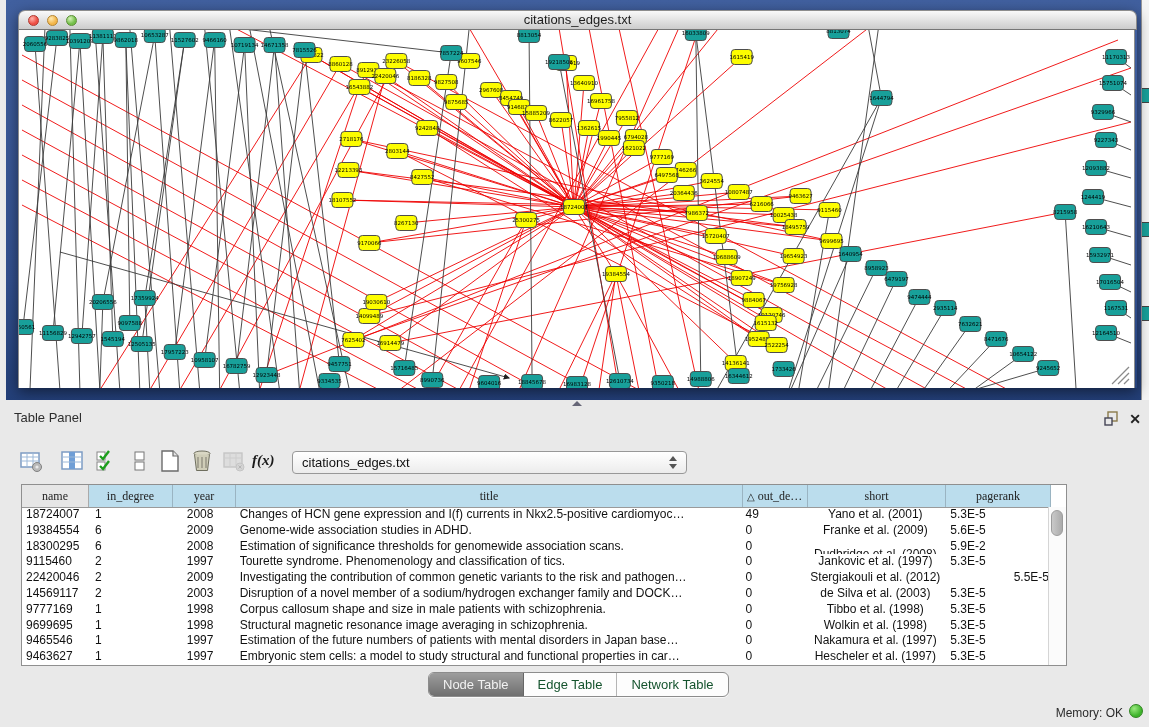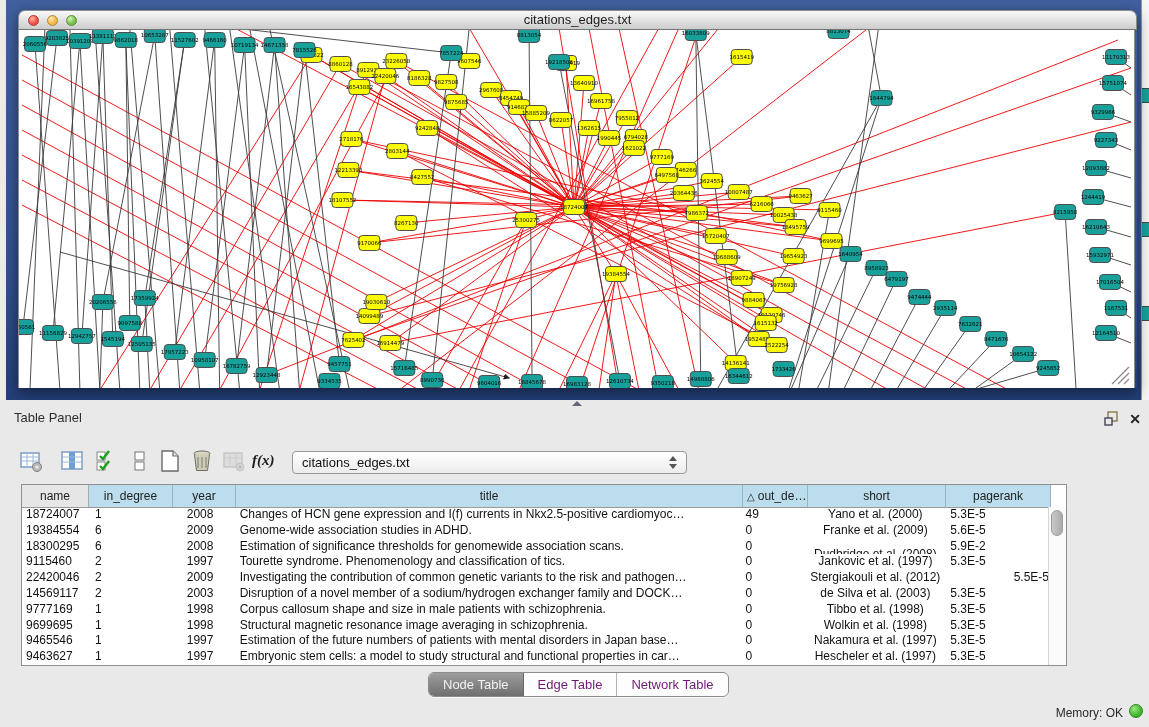--- a/index.html
+++ b/index.html
@@ -35,38 +35,38 @@
   .dropdown{position:absolute;left:292px;top:51px;width:384px;height:21px;background:linear-gradient(#ffffff,#ececec);
             border:1px solid #989898;border-radius:4px;font-size:13px;line-height:21px;padding-left:9px;color:#111;box-sizing:content-box;}
   .stepper{position:absolute;right:8px;top:3px;width:9px;height:15px;}
   .stepper i{position:absolute;left:0;width:0;height:0;border-left:4px solid transparent;border-right:4px solid transparent;}
   .stepper .up{top:1px;border-bottom:5px solid #555;}
   .stepper .dn{bottom:1px;border-top:5px solid #555;}
   
   .grid{position:absolute;left:21px;top:84px;width:1046px;height:182px;background:#fff;border:1px solid #8f8f8f;box-sizing:border-box;}
   .grid-head{display:flex;height:22px;border-bottom:1px solid #9a9a9a;}
   .th{font-size:12px;color:#222;text-align:center;line-height:22px;background:#bbdded;border-right:1px solid #9ab4c2;
-      overflow:hidden;white-space:nowrap;box-sizing:border-box;}
+      overflow:hidden;white-space:nowrap;box-sizing:border-box;font-family:Liberation Serif, serif;}
   .th.col-name{background:#e6e6e6;border-right:1px solid #aaa;}
   .th.col-out_degree{text-align:left;padding-left:4px;}
   .sort-glyph{font-size:10px;margin-right:3px;}
   .grid-body{position:absolute;left:0;top:22px;right:17px;bottom:0;overflow:hidden;}
   .tr{display:flex;height:15.8px;line-height:15.8px;font-size:12px;color:#111;}
   .td{overflow:hidden;white-space:nowrap;box-sizing:border-box;padding-left:4px;}
   .td.c-short{text-align:center;padding-left:0;}
   .td.c-in_degree{padding-left:6px;}
   .td.c-year{padding-left:14px;}
   .td.c-pagerank{padding-left:6px;}
   .vscroll{position:absolute;right:0;top:22px;bottom:0;width:17px;background:#fbfbfb;border-left:1px solid #d5d5d5;}
   .vthumb{position:absolute;left:2px;top:3px;width:12px;height:26px;background:linear-gradient(90deg,#c9c9c9,#ababab);
           border-radius:7px;border:1px solid #9c9c9c;box-sizing:border-box;}
   
   .seg{position:absolute;left:428px;top:272px;height:23px;display:flex;border:1px solid #8c8c8c;border-radius:6px;
        overflow:hidden;background:#fdfdfd;box-shadow:0 1px 0 rgba(255,255,255,.7);}
-  .seg-item{font-size:13px;line-height:23px;padding:0 14px;color:#701a75;border-right:1px solid #b5b5b5;cursor:default;}
+  .seg-item{font-size:13px;line-height:23px;padding:0 14px;color:#14532d;border-right:1px solid #b5b5b5;cursor:default;}
   .seg-item:last-child{border-right:none;}
   .seg-item.active{background:linear-gradient(#9d9d9d,#6f6f6f);color:#f2f2f2;border-right:1px solid #666;}
   
   .memory{position:absolute;right:26px;top:306px;font-size:12px;color:#2b2b2b;line-height:14px;padding-left:16px;}
   .mem-dot{position:absolute;right:6px;top:304px;width:14px;height:14px;border-radius:50%;
            background:radial-gradient(circle at 35% 30%,#9ae97e,#3db32a 65%);border:1px solid #2f8420;box-sizing:border-box;}
   
   .ti svg{width:24px;height:24px;display:block;}
 </style>
 </head>
@@ -860,21 +860,21 @@
         <div class="th col-short" style="width: 138px;">short</div>
         <div class="th col-pagerank" style="width: 105px;">pagerank</div>
       </div>
     <div class="grid-body" id="grid-body">
         <div class="tr">
           <div class="td c-name" style="width: 67px;">18724007</div>
           <div class="td c-in_degree" style="width: 84px;">1</div>
           <div class="td c-year" style="width: 63px;">2008</div>
           <div class="td c-title" style="width: 507px;">Changes of HCN gene expression and I(f) currents in Nkx2.5-positive cardiomyoc…</div>
           <div class="td c-out_degree" style="width: 65px;">49</div>
-          <div class="td c-short" style="width: 138px;">Yano et al. (2000)</div>
+          <div class="td c-short" style="width: 138px;">Yano et al. (2001)</div>
           <div class="td c-pagerank" style="width: 105px;">5.3E-5</div>
         </div>
         <div class="tr">
           <div class="td c-name" style="width: 67px;">19384554</div>
           <div class="td c-in_degree" style="width: 84px;">6</div>
           <div class="td c-year" style="width: 63px;">2009</div>
           <div class="td c-title" style="width: 507px;">Genome-wide association studies in ADHD.</div>
           <div class="td c-out_degree" style="width: 65px;">0</div>
           <div class="td c-short" style="width: 138px;">Franke et al. (2009)</div>
           <div class="td c-pagerank" style="width: 105px;">5.6E-5</div>

